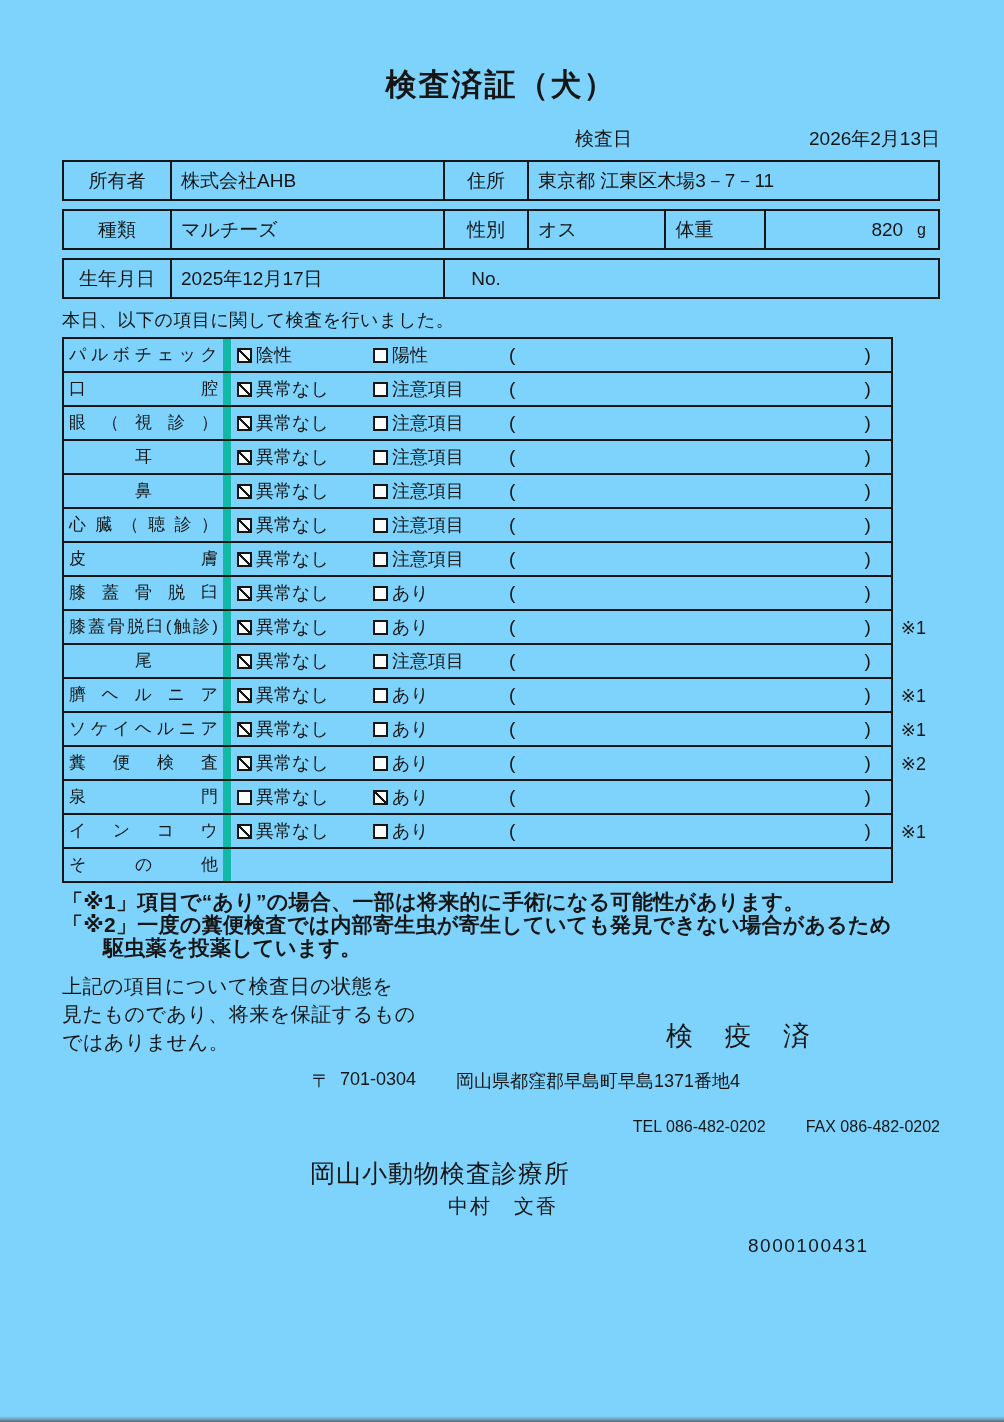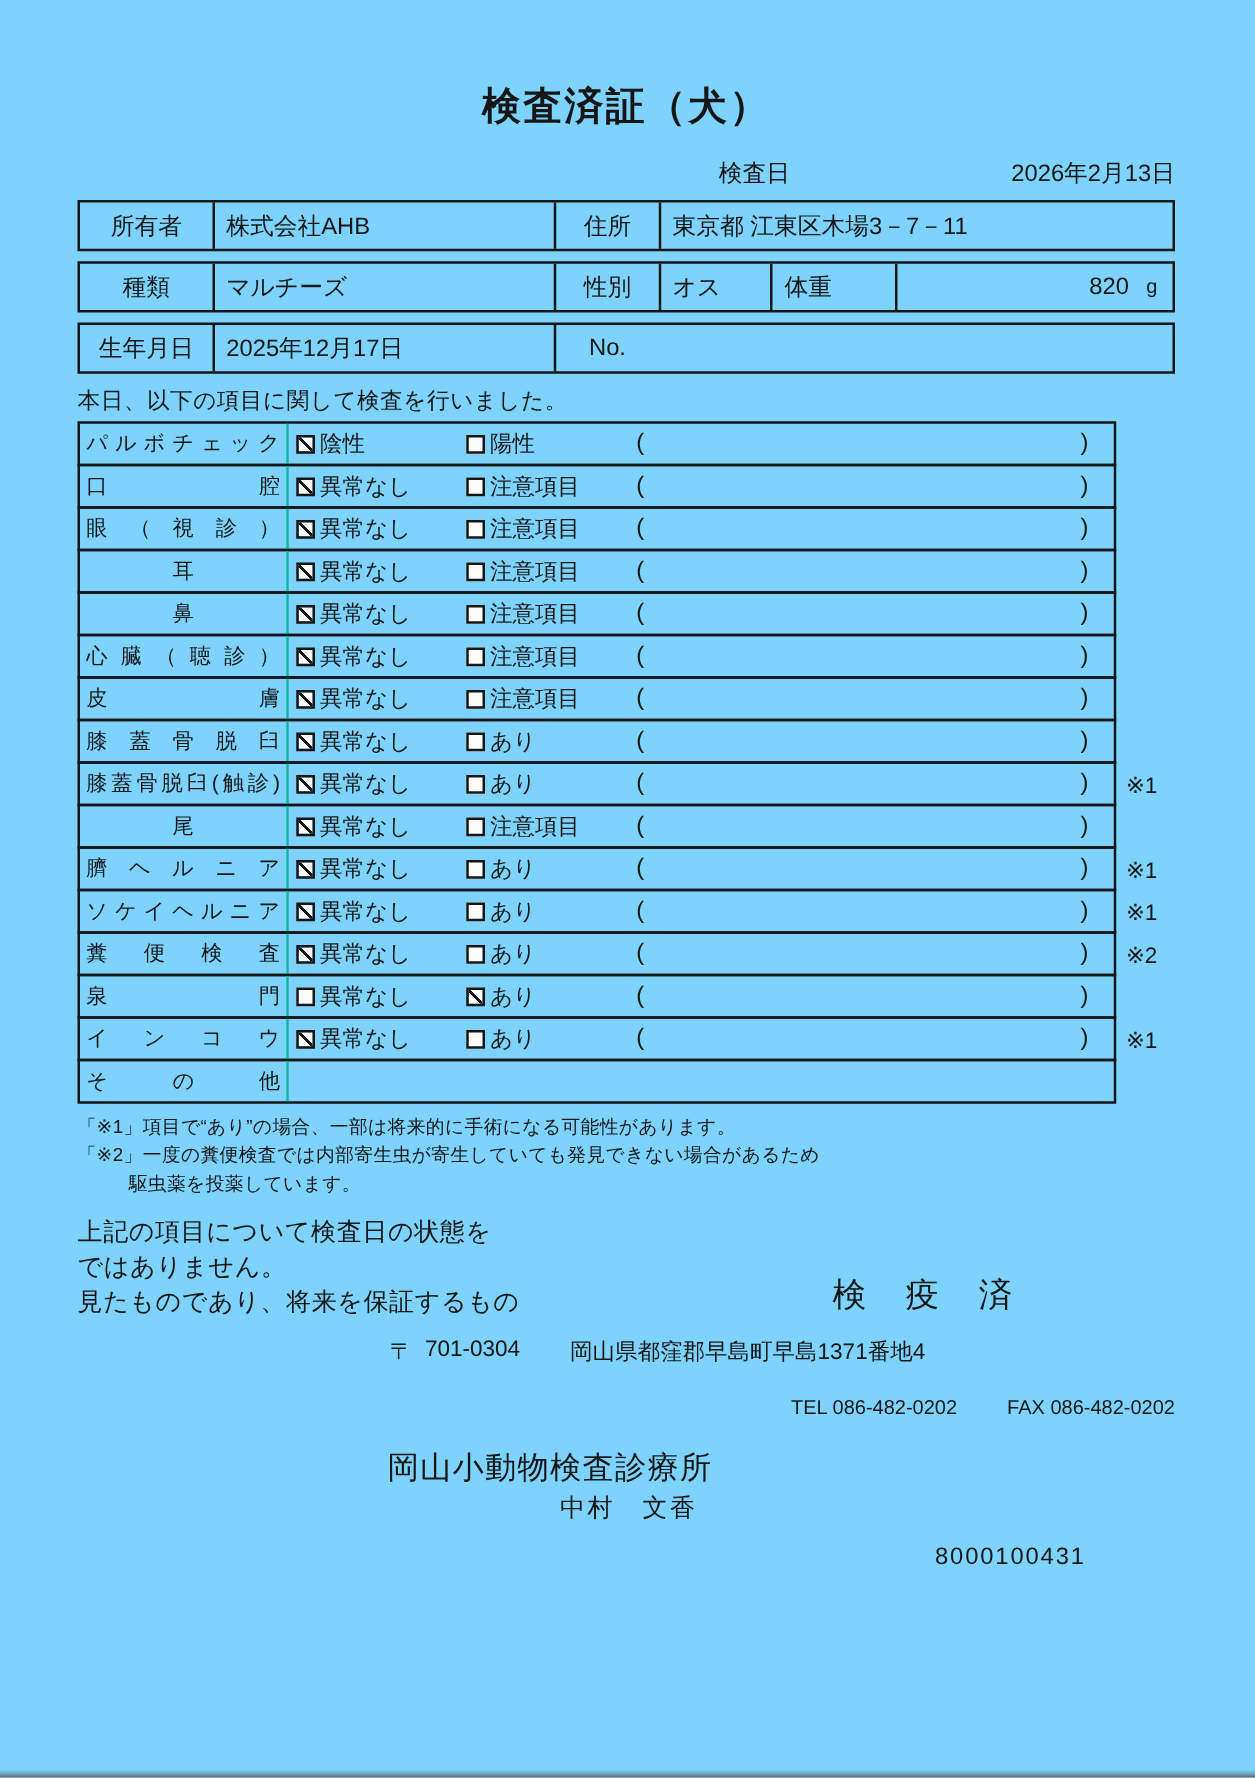--- a/index.html
+++ b/index.html
@@ -20,46 +20,46 @@
   .info-box { display:flex; width:878px; height:41px; border:2px solid #161616; margin-top:8px; font-size:19px; align-items:stretch; }
   .info-cell { display:flex; align-items:center; }
   .info-cell + .info-cell { border-left:2px solid #161616; }
   .lbl { justify-content:center; text-align:center; }
   .val { padding-left:9px; }
   .w-label1 { width:106px; }
   .w-value1 { width:273px; }
   .w-label2 { width:84px; }
   .w-value2 { flex:1; }
   .w-sex    { width:89px; }
-  .w-wlabel { width:59px; }
+  .w-wlabel { width:59px;margin-left:48px; }
   .w-weight { flex:1; justify-content:flex-end; padding-right:12px; gap:14px;margin-left:41px; }
   .weight-unit { font-size:16px; }
 
   .intro { margin-top:9px; font-size:18px; letter-spacing:0.5px; }
 
   .ctable { margin-top:5px; }
   .trow { display:flex; }
   .tbox { display:flex; width:848px; border:2px solid #161616; margin-top:-2px; height:36px; align-items:stretch; }
   .ctable .trow:first-child .tbox { margin-top:0; }
   .tlabel {
-    width:167px; border-right:2px solid #14b8a6; font-size:17px;
+    width:167px; border-right:8px solid #14b8a6; font-size:17px;
     padding:0 5px; display:block; line-height:32px;
     text-align:justify; text-align-last:justify; white-space:nowrap; overflow:hidden;
   }
   .tlabel.single { text-align:center; text-align-last:center; }
   .tcontent { flex:1; display:flex; align-items:center; padding:0 20px 0 6px; font-size:18px; }
   .cbgroup { display:flex; align-items:center; width:136px; }
   .cb { width:15px; height:15px; border:2px solid #161616; margin-right:4px; flex:none; background:#fcfcfb; }
   .cb.checked { background:linear-gradient(to top right, #fcfcfb 43%, #161616 43%, #161616 57%, #fcfcfb 57%); }
   .optlabel { font-size:18px; white-space:nowrap; }
   .paren { font-size:19px; }
   .fill { flex:1; }
   .tmark { width:48px; display:flex; align-items:center; justify-content:flex-start; padding-left:8px; font-size:18px; }
 
-  .notes { margin-top:7px; font-size:15px; line-height:23px; letter-spacing:0.3px; }
+  .notes { margin-top:7px; font-size:21px; line-height:23px; letter-spacing:0.3px;font-weight:bold; }
   .note-indent { padding-left:41px; }
 
   .disclaimer-wrap { position:relative; margin-top:13px; }
   .disclaimer { font-size:20px; line-height:28px; letter-spacing:0.5px; }
   .stamp { position:absolute; right:118px; bottom:2px; font-size:27px; letter-spacing:12px; white-space:nowrap; }
 
   .postal-line { margin-top:13px; margin-left:250px; font-size:18px; display:flex; gap:10px; }
   .postal-addr { margin-left:30px; }
   .tel-line { margin-top:25px; margin-left:256px; font-size:16px; display:flex; gap:40px;justify-content:flex-end; }
   .clinic-line { margin-top:21px; margin-left:248px; font-size:25px; letter-spacing:1px; }
@@ -423,22 +423,22 @@
 
     <div class="notes">
       <div>「※1」項目で“あり”の場合、一部は将来的に手術になる可能性があります。</div>
       <div>「※2」一度の糞便検査では内部寄生虫が寄生していても発見できない場合があるため</div>
       <div class="note-indent">駆虫薬を投薬しています。</div>
     </div>
 
     <div class="disclaimer-wrap">
       <div class="disclaimer">
         <div>上記の項目について検査日の状態を</div>
+        <div>見たものであり、将来を保証するもの</div>
         <div>ではありません。</div>
-        <div>見たものであり、将来を保証するもの</div>
       </div>
       <div class="stamp">検 疫 済</div>
     </div>
 
     <div class="postal-line">
       <span>〒</span>
       <span>701-0304</span>
       <span class="postal-addr">岡山県都窪郡早島町早島1371番地4</span>
     </div>
 

